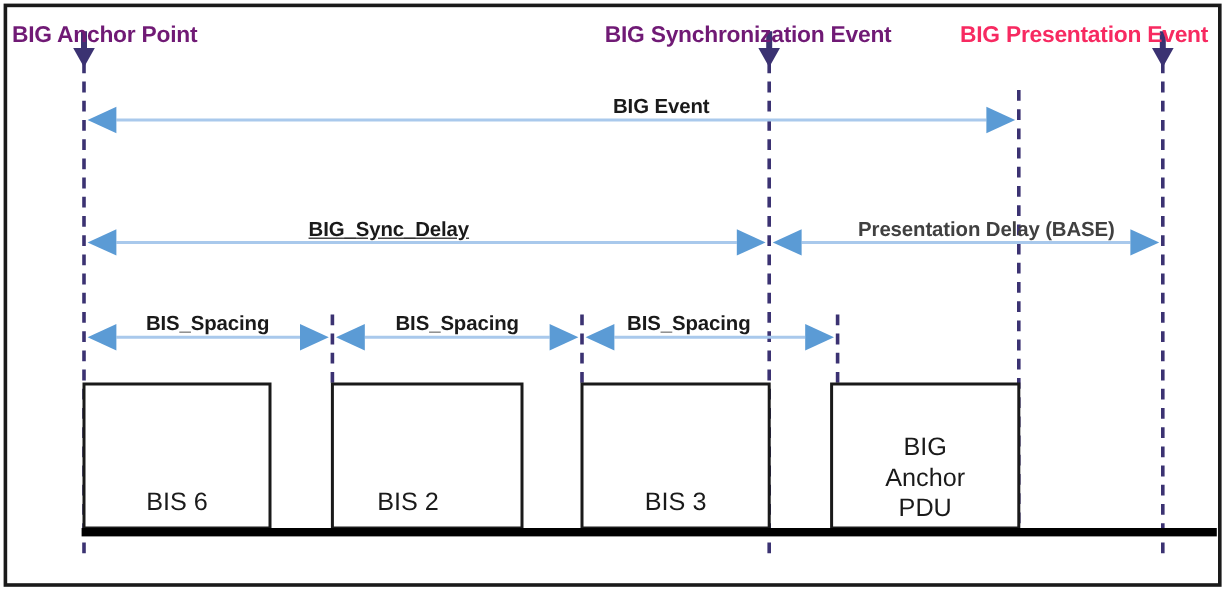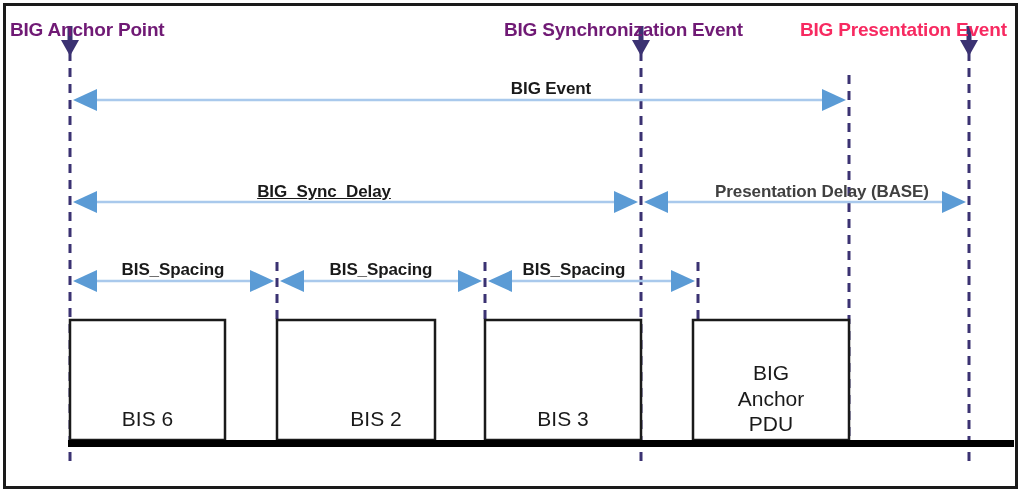--- a/index.html
+++ b/index.html
@@ -130,21 +130,21 @@
       </div>
       <div class="lbl arrlbl" style="left: 381px; top: 261px; transform: translateX(-50%);">
         <div>BIS_Spacing</div>
       </div>
       <div class="lbl arrlbl" style="left: 574px; top: 261px; transform: translateX(-50%);">
         <div>BIS_Spacing</div>
       </div>
       <div class="lbl boxlbl" style="left: 147.5px; top: 406px; transform: translateX(-50%);">
         <div>BIS 6</div>
       </div>
-      <div class="lbl boxlbl" style="left: 376px; top: 406px; transform: translateX(-50%); text-align: center;">
+      <div class="lbl boxlbl" style="left: 340px; top: 406px; transform: translateX(-50%); text-align: center;">
         <div>BIS 2</div>
       </div>
       <div class="lbl boxlbl" style="left: 563px; top: 406px; transform: translateX(-50%); text-align: center;">
         <div>BIS 3</div>
       </div>
       <div class="lbl boxlbl" style="left: 771px; top: 360px; transform: translateX(-50%);">
         <div>BIG</div>
         <div>Anchor</div>
         <div>PDU</div>
       </div>

